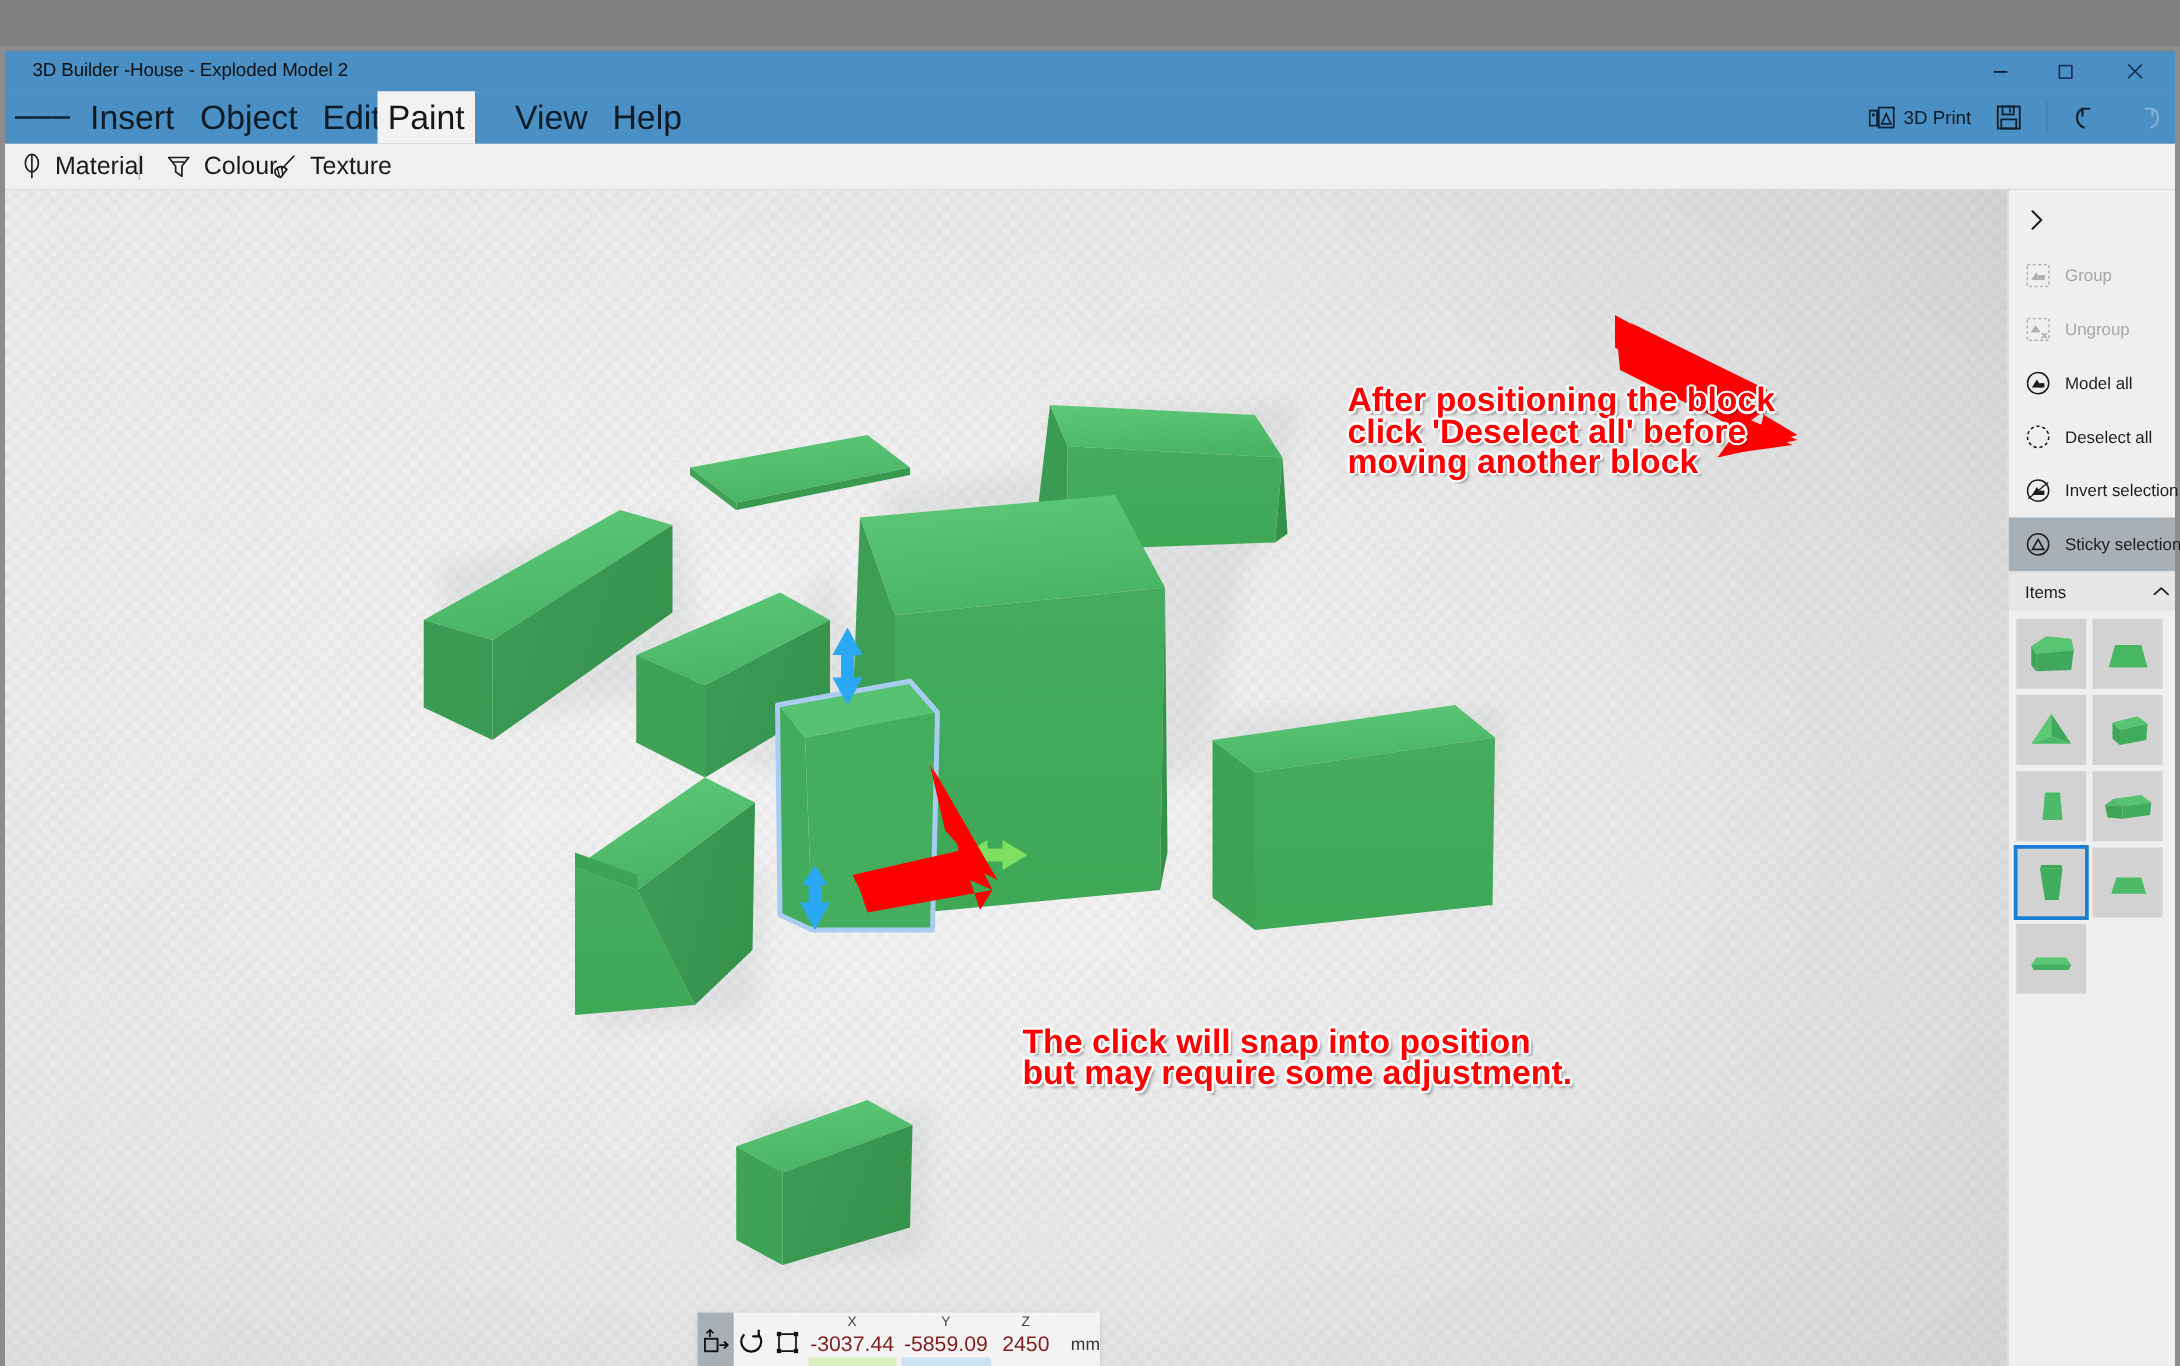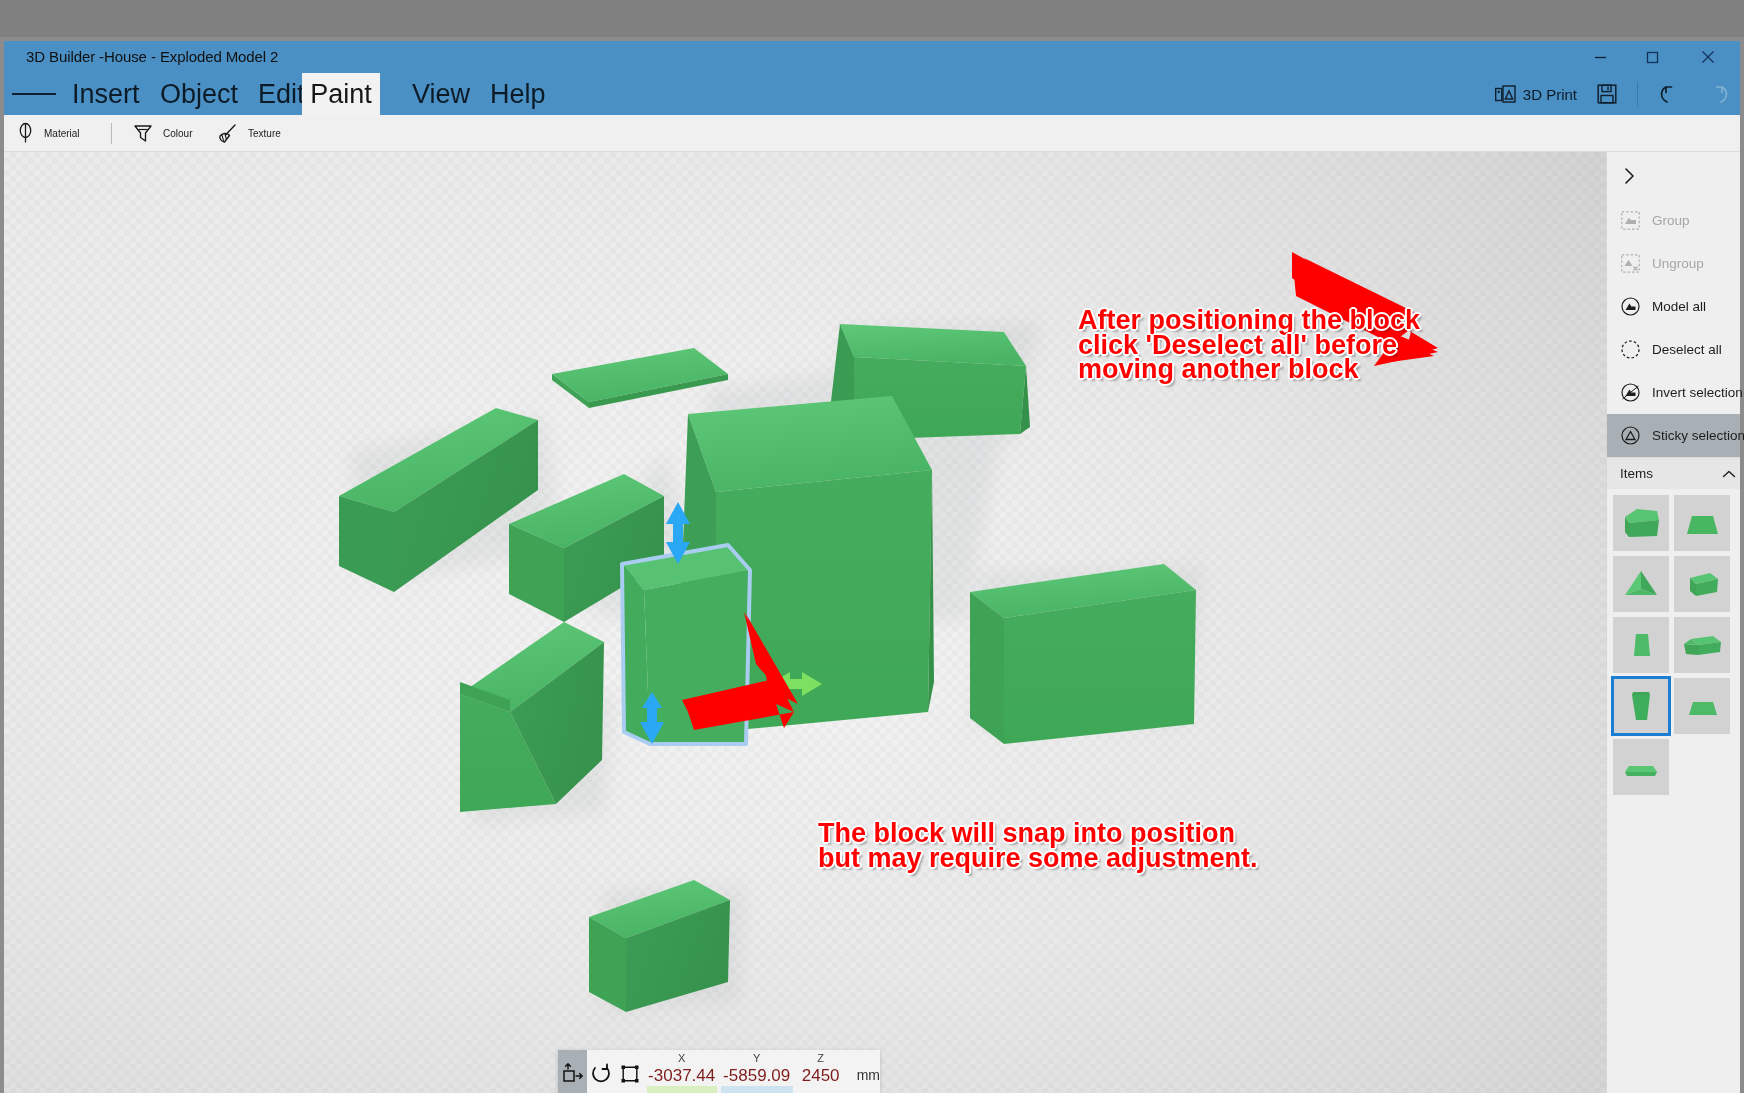--- a/index.html
+++ b/index.html
@@ -40,21 +40,21 @@
   .tb-right { position:absolute; right:0; top:0; height:42px; display:flex; align-items:center; }
   .tb-right .grp { display:flex; align-items:center; padding:0 10px; color:#0f1f2e; }
   .tb-right .lbl { font-size:15px; margin-left:7px; color:#0d1b27; }
   .tb-divider { width:1px; height:24px; background:#3a7aa8; margin:0 10px; }
 
   
   .subtoolbar { position:absolute; left:4px; top:78px; width:1736px; height:37px;
                 background:#f0f0f0; border-bottom:1px solid #dcdcdc; }
   .sub-item { position:absolute; top:0; height:37px; display:flex; align-items:center;
               color:#1a1a1a; }
-  .sub-item .lbl { font-size:10px; margin-left:9px; }
+  .sub-item .lbl { font-size:20px; margin-left:9px; }
   .sub-sep { position:absolute; top:8px; width:1px; height:21px; background:#b9b9b9; }
 
   
   .canvas { position:absolute; left:4px; top:115px; width:1736px; height:974px;
             background:
               linear-gradient(135deg, rgba(255,255,255,0.55) 0%, rgba(255,255,255,0) 60%),
               radial-gradient(ellipse 1100px 760px at 46% 52%, #f2f2f2 0%, #e9e9e9 42%, #dcdcdc 78%, #d2d2d2 100%);
             overflow:hidden; }
   .canvas::before{ content:""; position:absolute; inset:0;
       background-image:
@@ -341,21 +341,21 @@
         <g fill="#ff0000">
           <polygon points="740,460 790,560 772,552 688,568 678,548 766,528 752,512"></polygon>
           <polygon points="740,460 786,556 766,546 758,502"></polygon>
         </g>
       </svg>
     </div>
 
     <div class="anno" id="anno1">After positioning the block
 click 'Deselect all' before
 moving another block</div>
-    <div class="anno" id="anno2">The block will snap into position
+    <div class="anno" id="anno2">The click will snap into position
 but may require some adjustment.</div>
   </div>
 
   <div class="rpanel">
 
     <div class="chev-row">
       <svg width="16" height="18" viewBox="0 0 16 18">
         <path d="M4 2 L11 9 L4 16" fill="none" stroke="#1d1d1d" stroke-width="1.6" stroke-linecap="round" stroke-linejoin="round"></path>
       </svg>
     </div>

